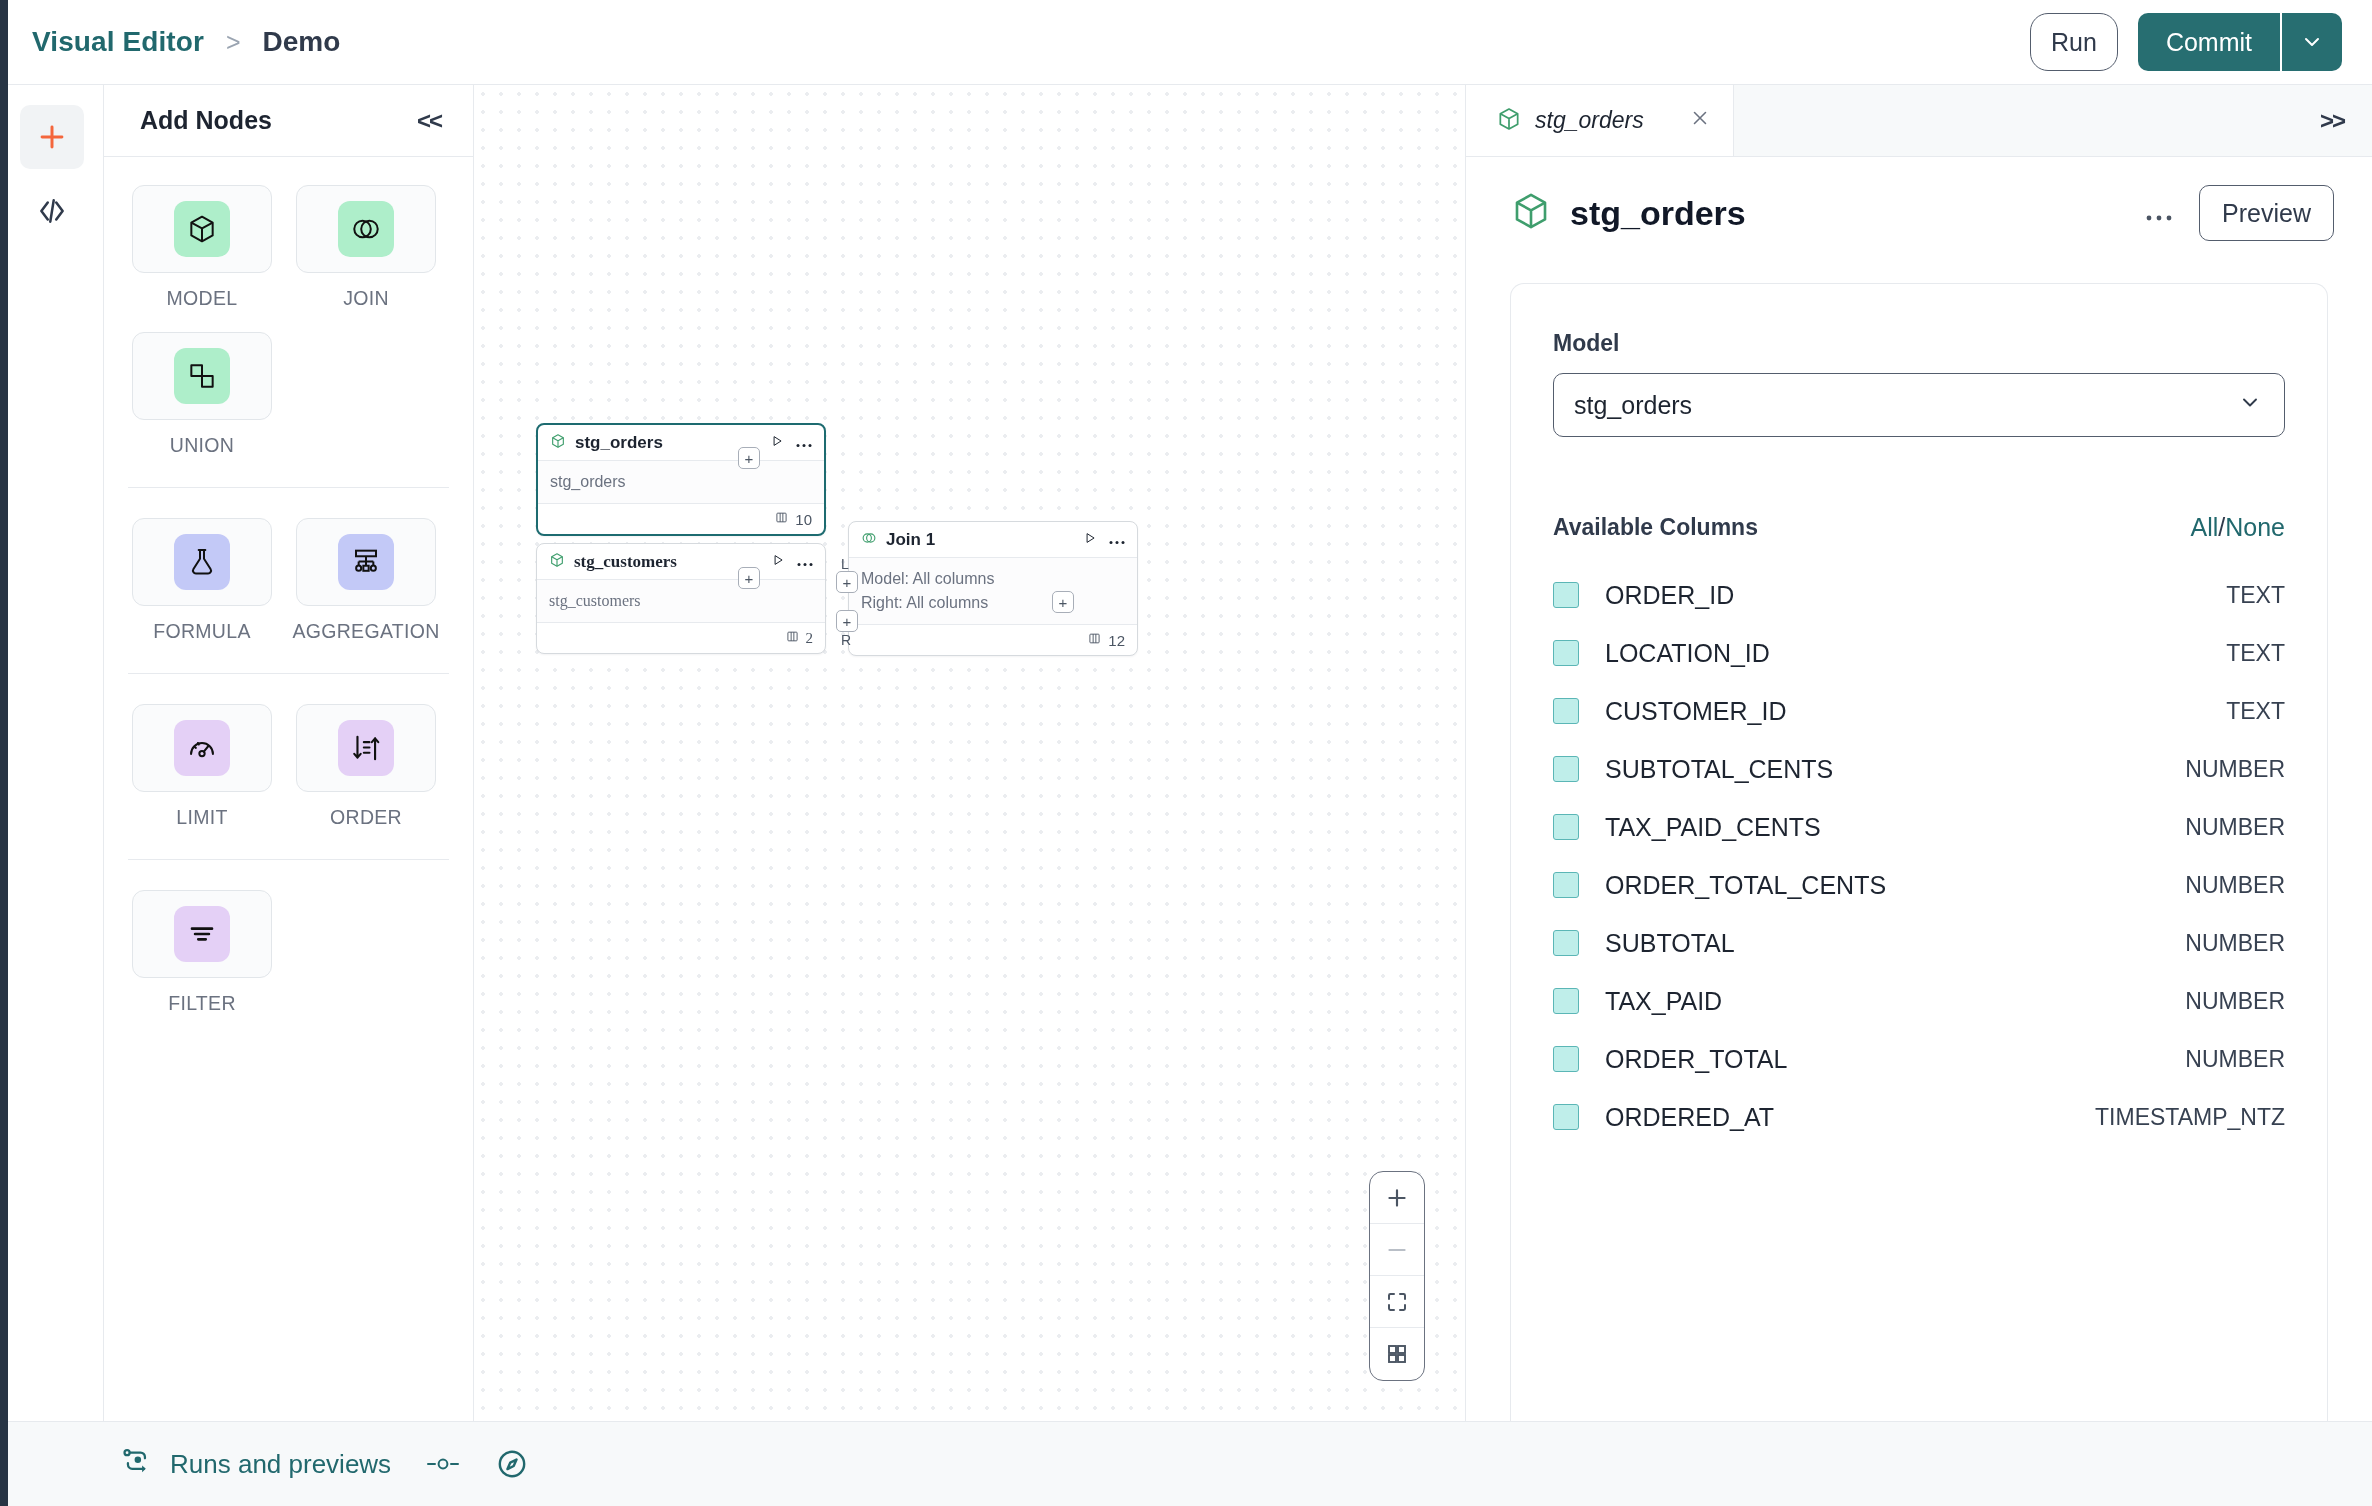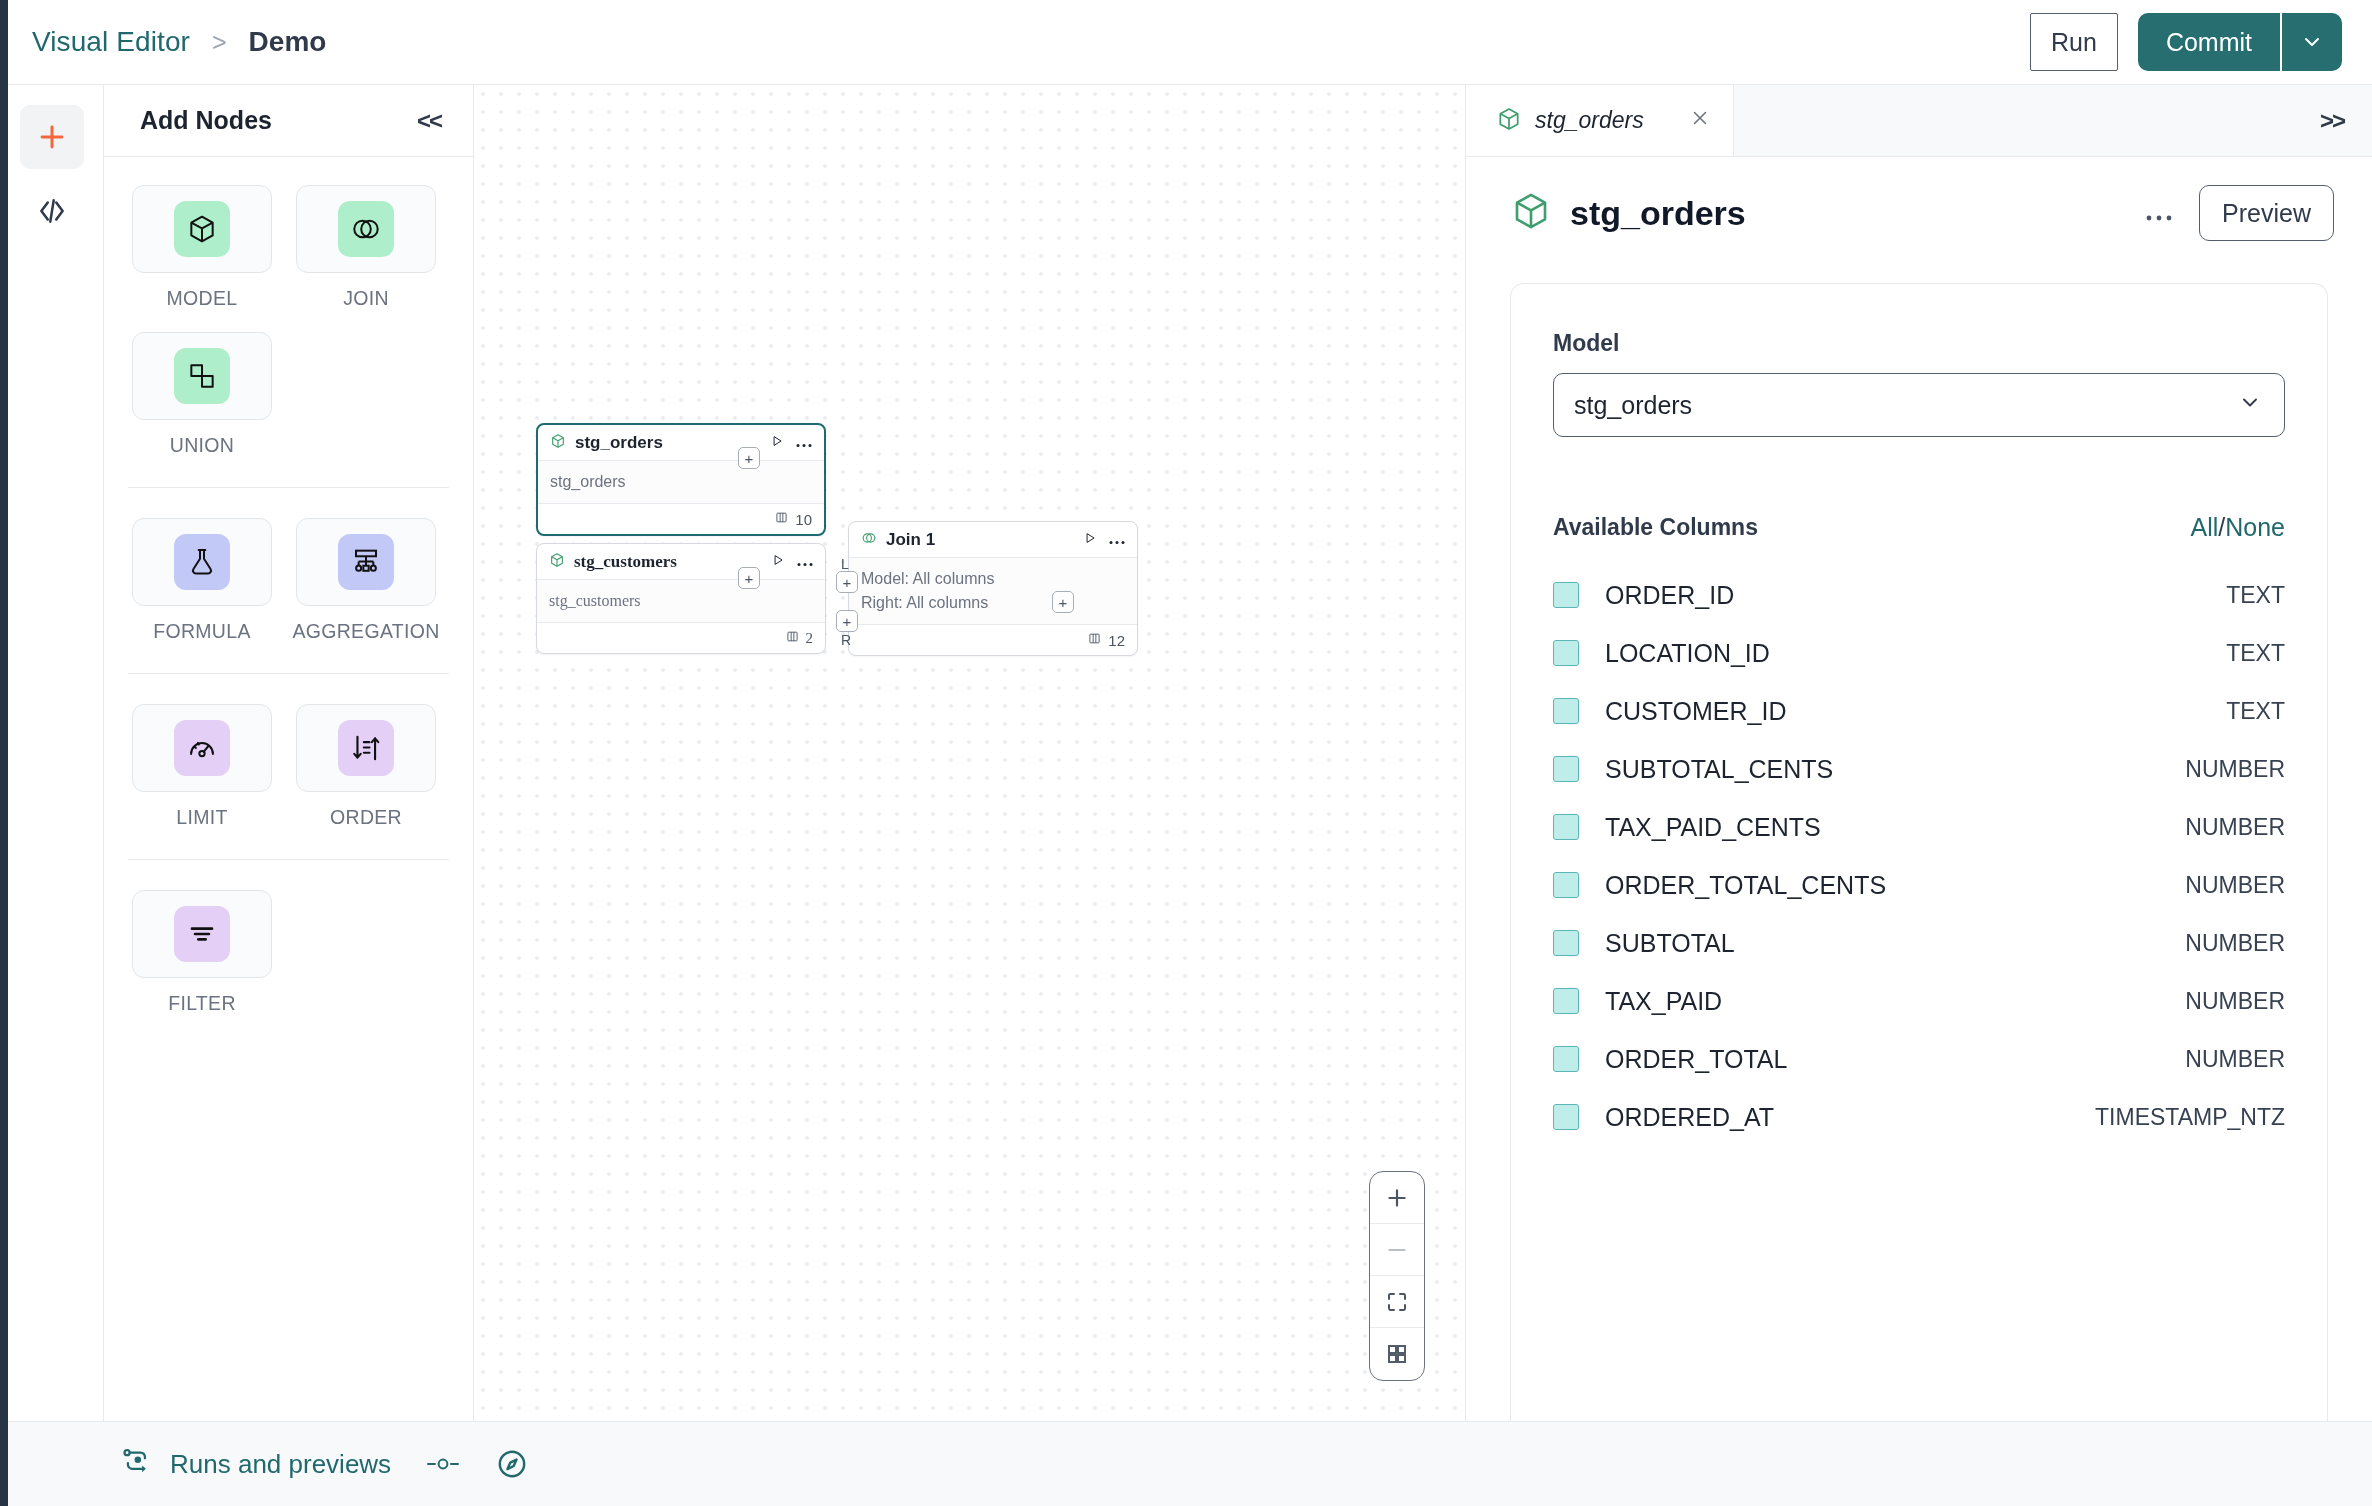--- a/index.html
+++ b/index.html
@@ -23,29 +23,29 @@
     background: #ffffff;
     border-bottom: 1px solid #e7eaee;
     padding: 0 30px 0 32px;
   }
   .edge-rail {
     position: absolute; left: 0; top: 0; width: 8px; height: 1506px;
     background: #273444; z-index: 40;
   }
   .breadcrumb { display: flex; align-items: center; gap: 22px; }
   .bc-link {
-    font-size: 28px; font-weight: 400; color: #21686d; letter-spacing: .1px;
+    font-size: 28px; font-weight: 700; color: #21686d; letter-spacing: .1px;
     cursor: pointer;
   }
   .bc-sep { font-size: 25px; color: #9aa4b1; font-weight: 400; }
   .bc-current { font-size: 28px; font-weight: 700; color: #303a4b; }
   .top-actions { margin-left: auto; display: flex; align-items: center; gap: 20px; }
   .btn-run {
     height: 58px; min-width: 82px; padding: 0 20px;
-    border: 1.6px solid #545d6d; border-radius: 2px;
+    border: 1.6px solid #545d6d; border-radius: 18px;
     background: #fff; color: #303a4b; font-size: 25px;
     display: flex; align-items: center; justify-content: center;
     cursor: pointer;
   }
   .btn-commit-group { display: flex; align-items: stretch; border-radius: 10px; overflow: hidden; }
   .btn-commit {
     height: 58px; padding: 0 28px; background: #276e71; color: #fff;
     font-size: 25px; display: flex; align-items: center; justify-content: center;
     cursor: pointer; border: none;
   }

